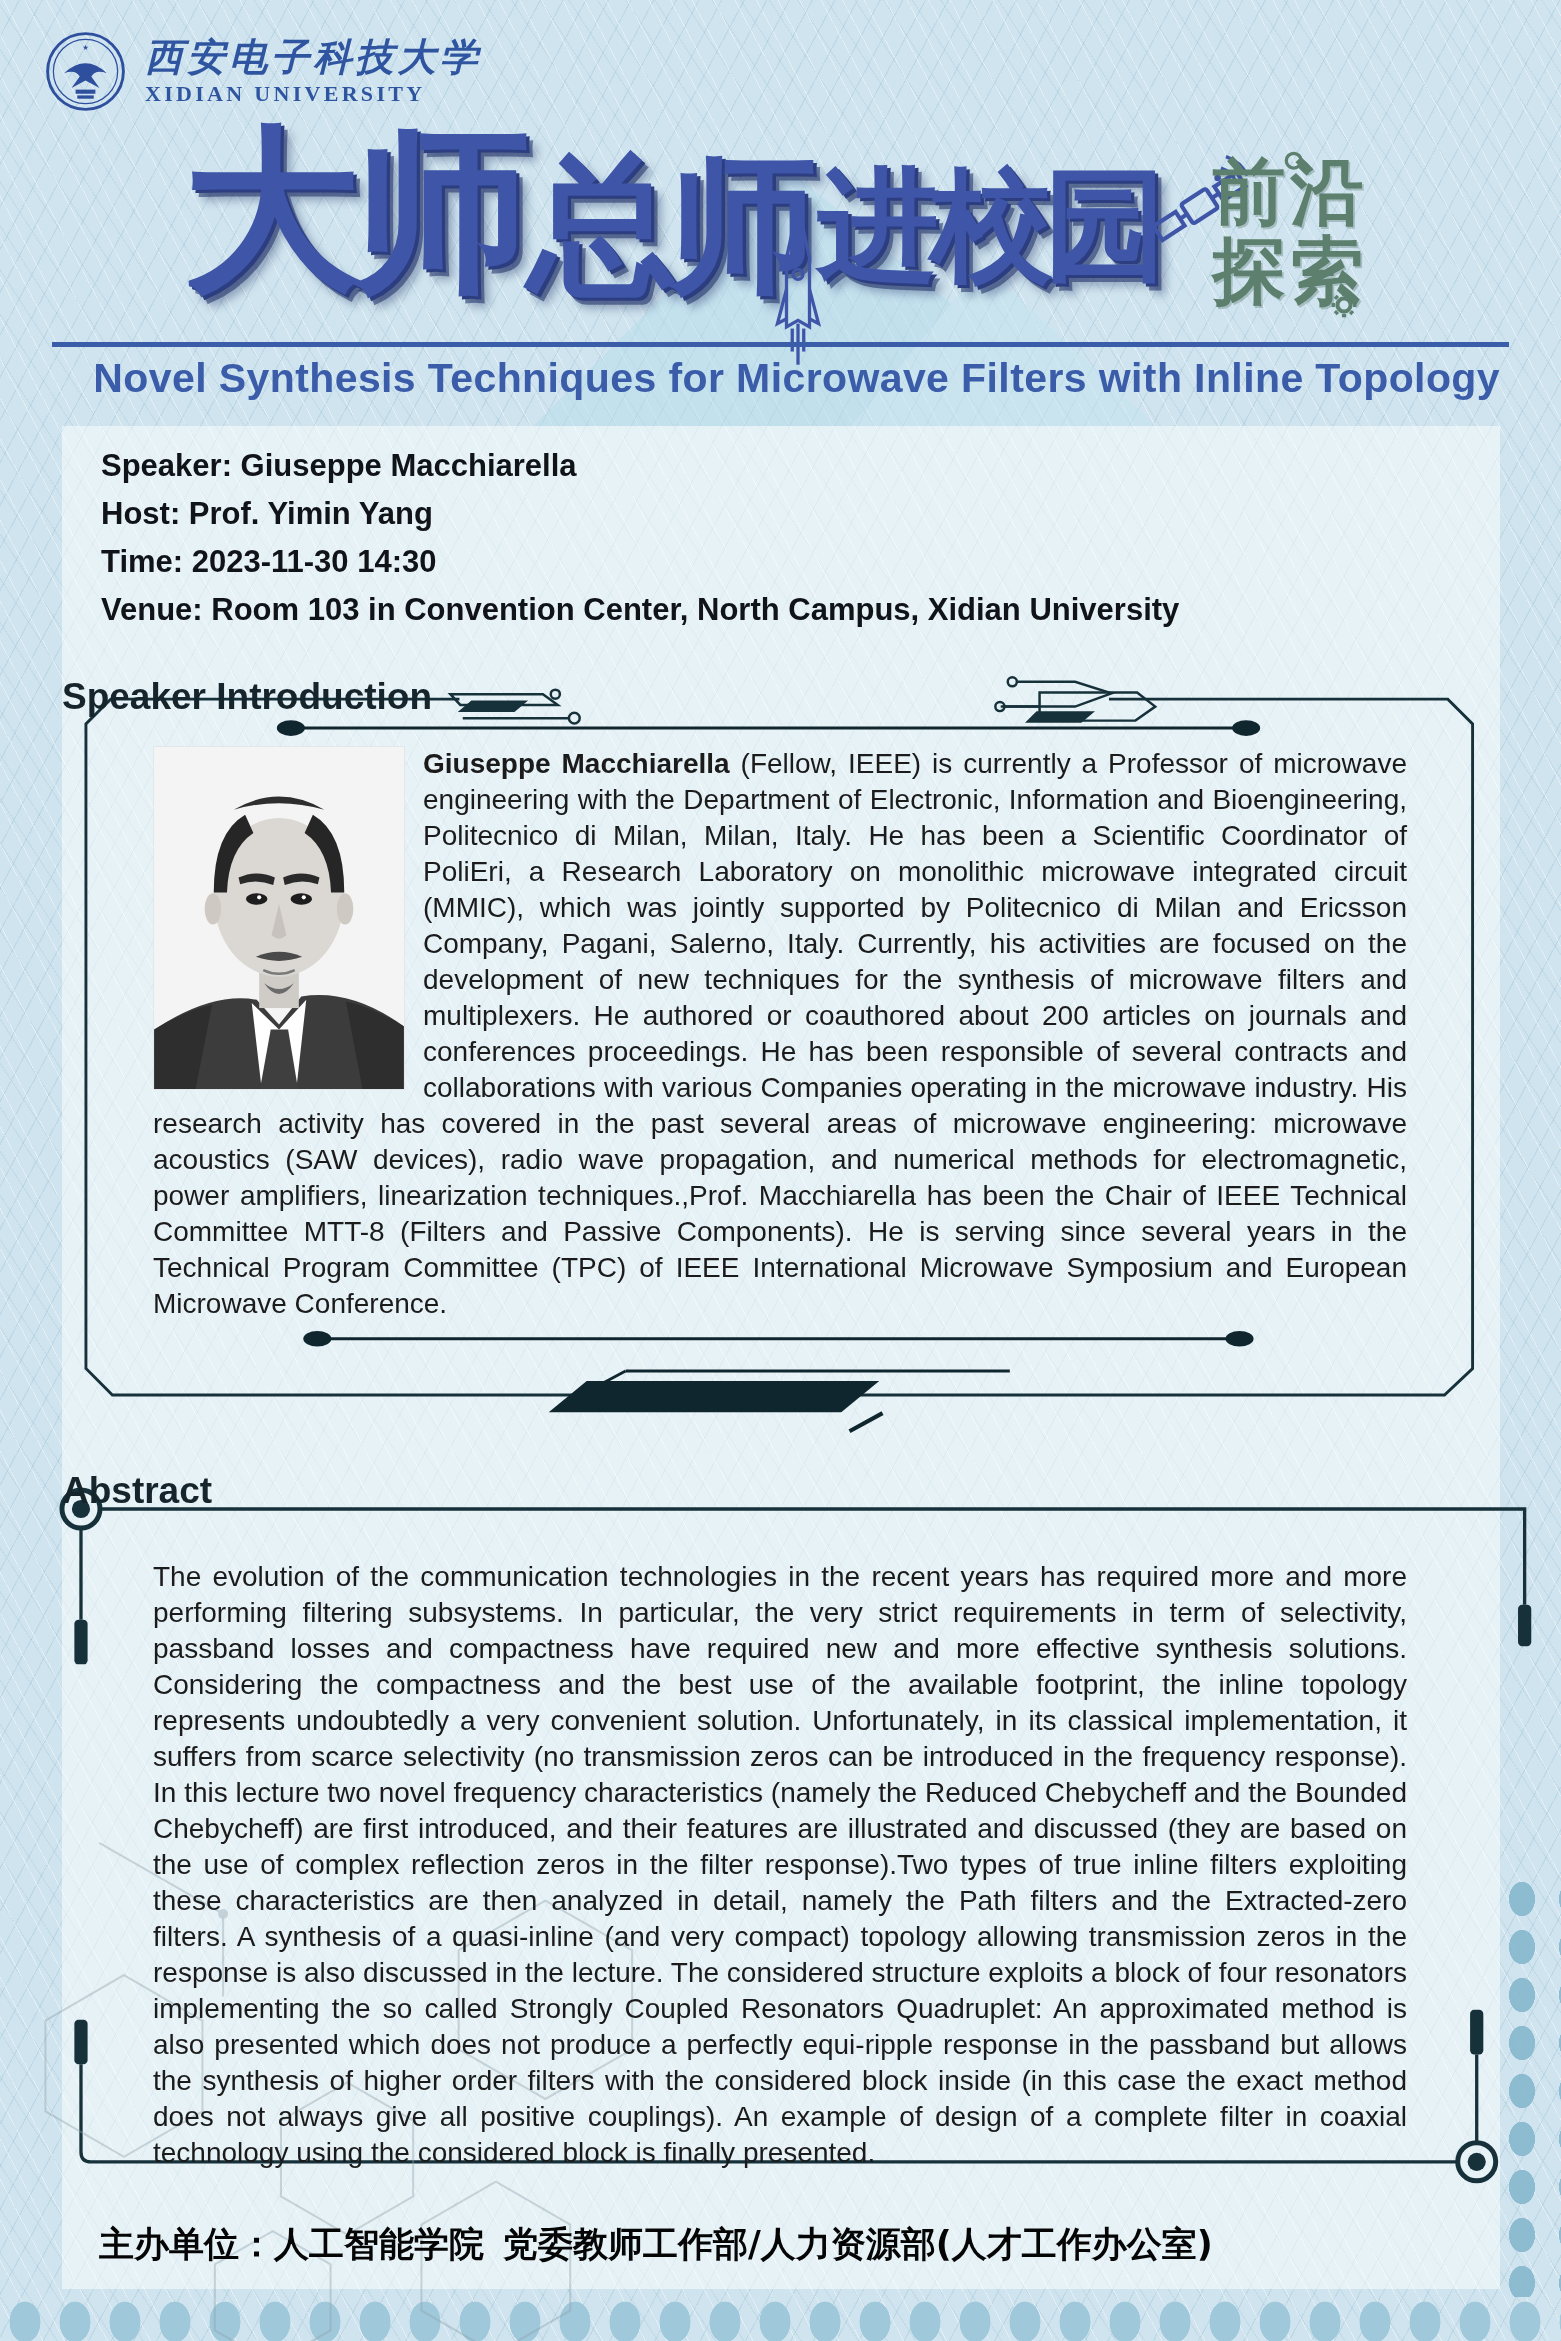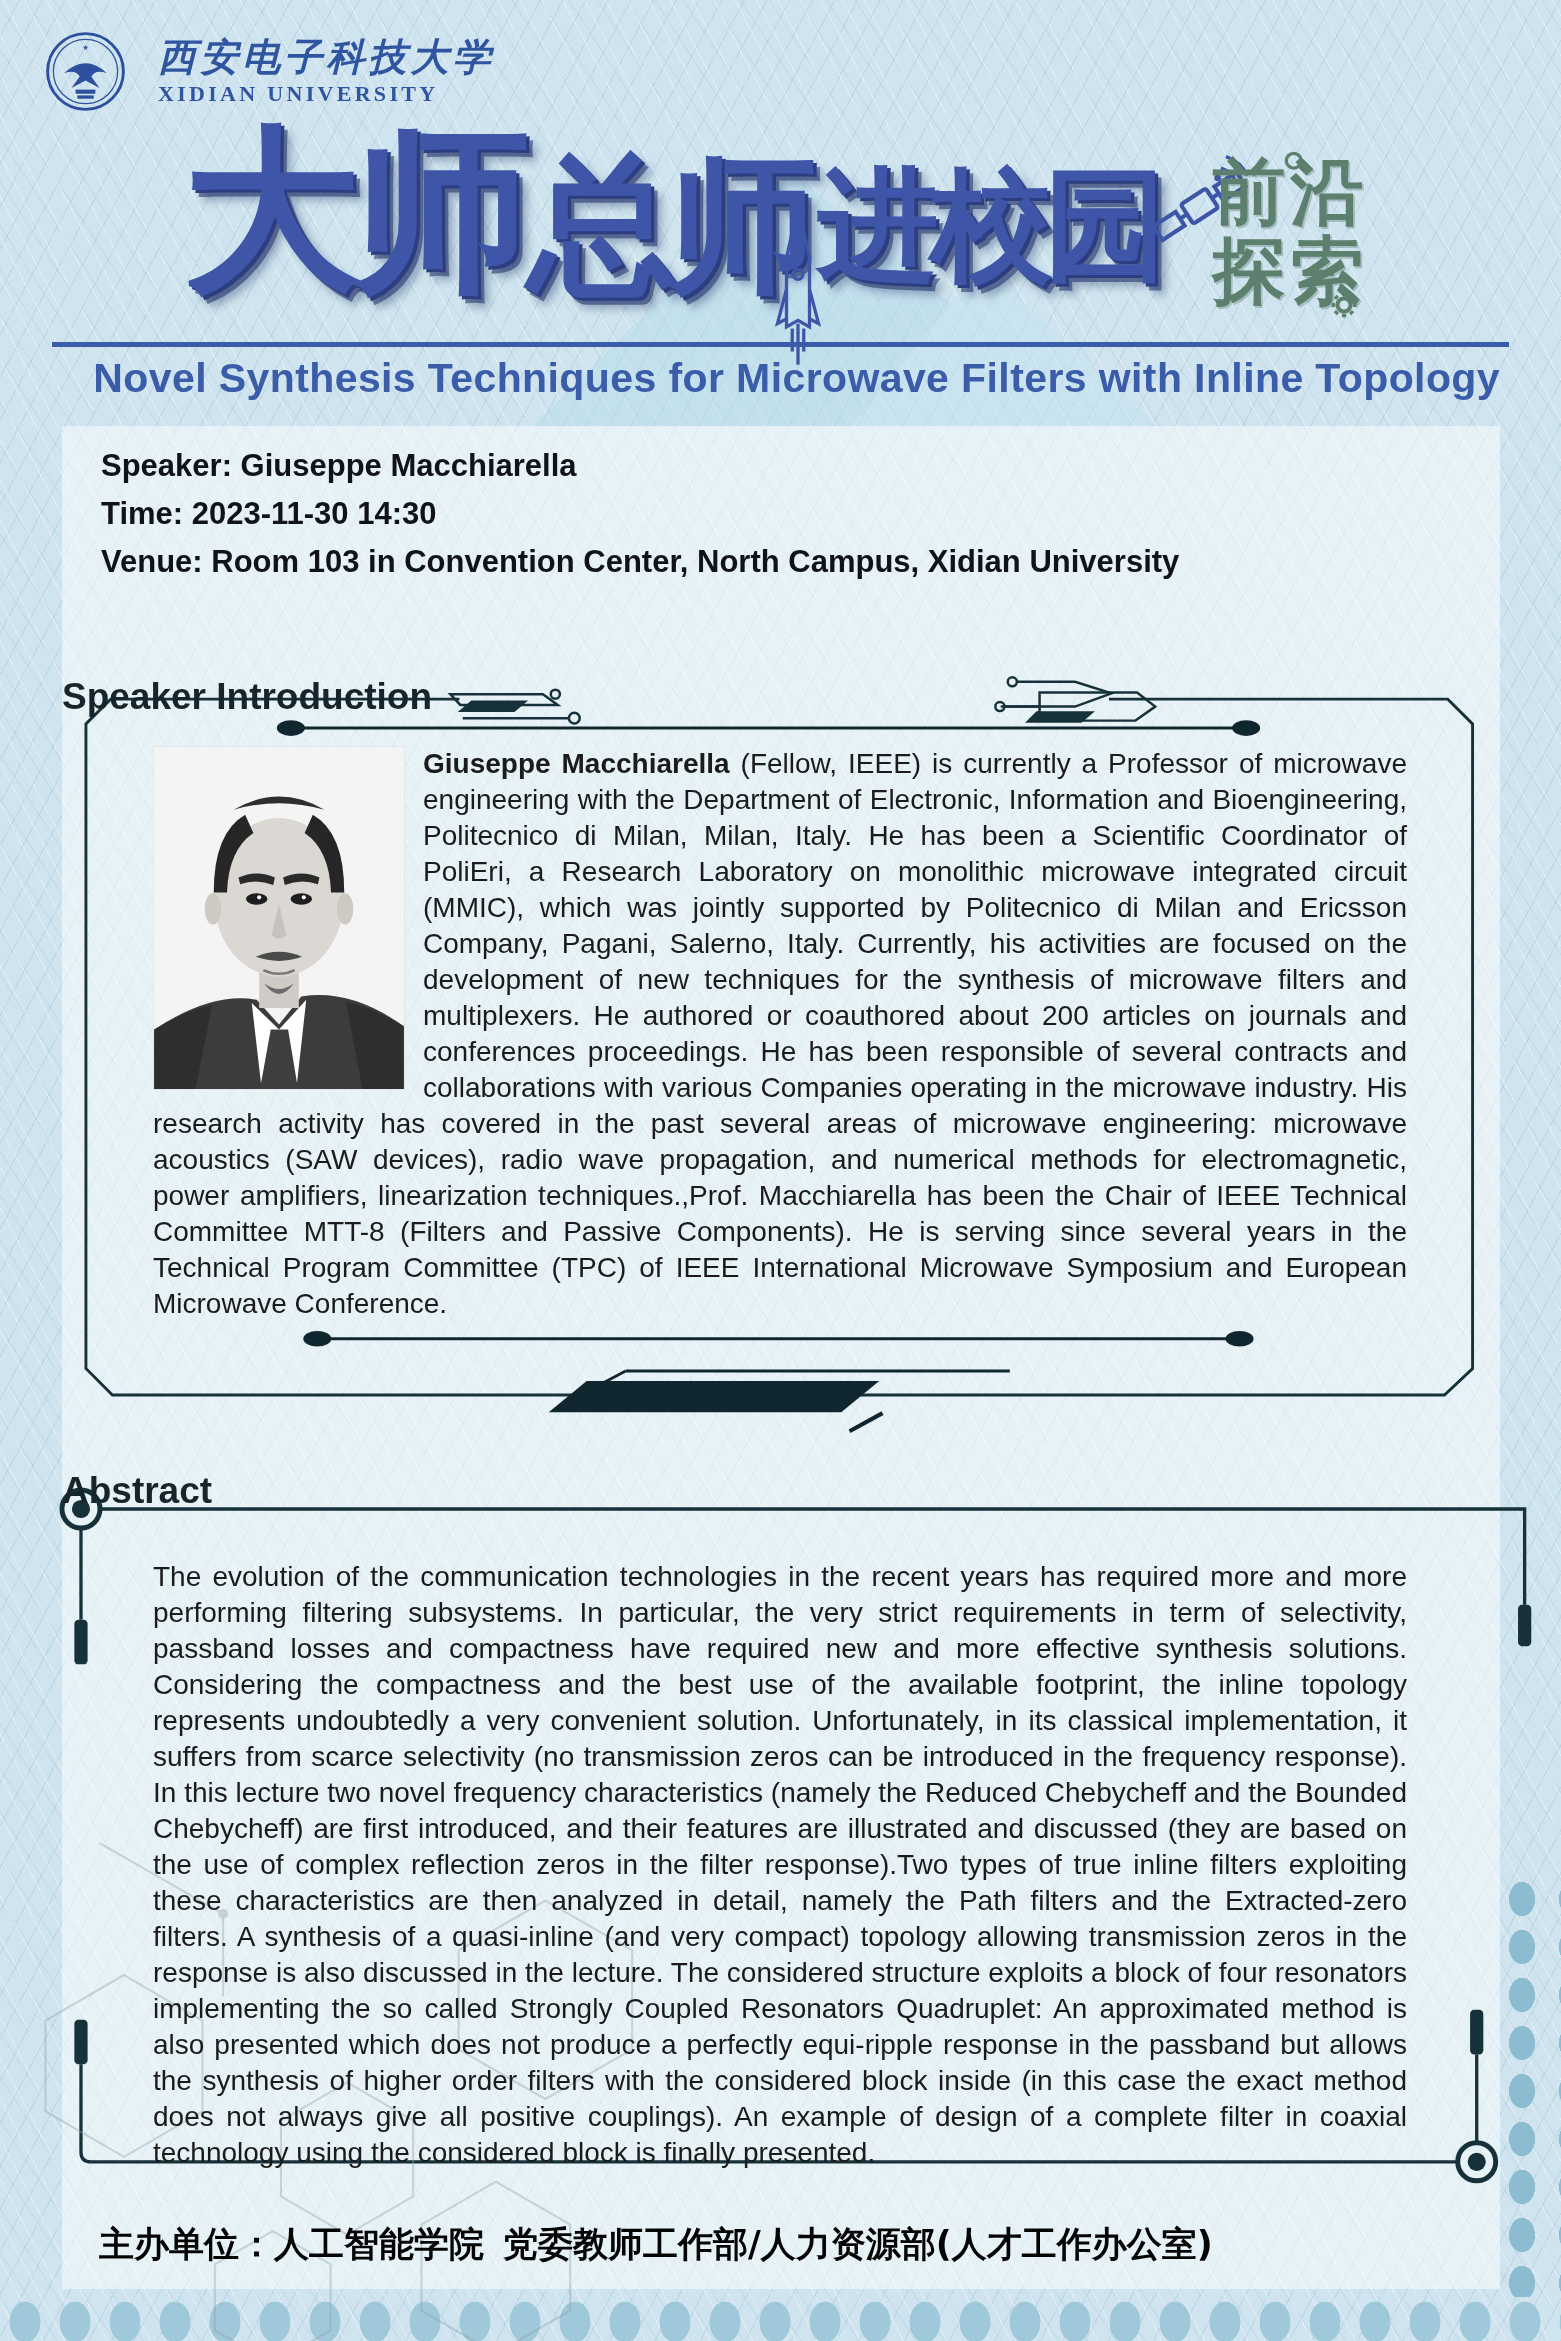--- a/index.html
+++ b/index.html
@@ -23,21 +23,21 @@
   .dotsC{left:1497px;right:0;top:1876px;bottom:45px;z-index:1;
     background-image:radial-gradient(13.2px 17.4px at 25px 23px, rgba(134,184,206,.9) 97%, transparent 100%);
     background-size:50px 48px;}
   .dotsB{left:0;right:0;bottom:0;height:53px;z-index:2;
     background-image:radial-gradient(15.7px 20.7px at 25px 33px, #9fc8da 97%, transparent 100%);
     background-size:50px 61px;}
   .panel{left:62px;top:426px;width:1438px;height:1863px;background:rgba(255,255,255,.50);z-index:2;}
   .deco{left:0;top:0;z-index:3;}
   
   .logo{left:41px;top:21.5px;z-index:4;display:flex;align-items:center;gap:15px;}
-  .logo-text{display:flex;flex-direction:column;line-height:1.05;margin-left:13px;}
+  .logo-text{display:flex;flex-direction:column;line-height:1.05;}
   .logo-cn{font-family:"DejaVu Serif", serif;font-style:italic;font-weight:700;
     font-size:38px;color:#2f55a0;letter-spacing:4.1px;}
   .logo-en{font-family:Liberation Serif, serif;font-weight:700;font-size:22px;
     color:#2f55a0;letter-spacing:3.3px;margin-top:5px;}
   
   .banner{left:183px;top:126px;z-index:4;display:flex;align-items:flex-end;
     color:#3e55a8;font-weight:700;letter-spacing:-8.3px;
     font-family:"DejaVu Sans", sans-serif;
     text-shadow:3.3px 3.3px 0 #2c3e80, 6.6px 6.6px 0 rgba(30,45,100,.55), 10.7px 10.7px 8.3px rgba(30,45,100,.35);justify-content:flex-end;}
   .banner .p1{font-size:178px;line-height:.95;}
@@ -226,20 +226,21 @@
     <line x1="17" y1="6" x2="17" y2="2"></line>
       <line x1="24.8" y1="9.2" x2="27.6" y2="6.4"></line>
   </g>
 </svg>
 
 <div class="abs rule-top"></div>
 <div class="abs event-title">Novel Synthesis Techniques for Microwave Filters with Inline Topology</div>
 
 <div class="abs info">
   <div>Speaker: Giuseppe Macchiarella</div>
+  <div>Host: Prof. Yimin Yang</div>
   <div>Time: 2023-11-30 14:30</div>
   <div>Venue: Room 103 in Convention Center, North Campus, Xidian University</div>
 </div>
 
 <div class="abs sec-heading h-speaker">Speaker Introduction</div>
 
 <div class="abs bio">
   <svg class="photo" width="250" height="342" viewBox="0 0 302 414">
     <rect width="302" height="414" fill="#f4f4f4"></rect>
     <path d="M0,414 L0,342 Q70,296 124,306 L151,336 L178,302 Q238,292 302,338 L302,414 Z" fill="#3c3c3c"></path>

